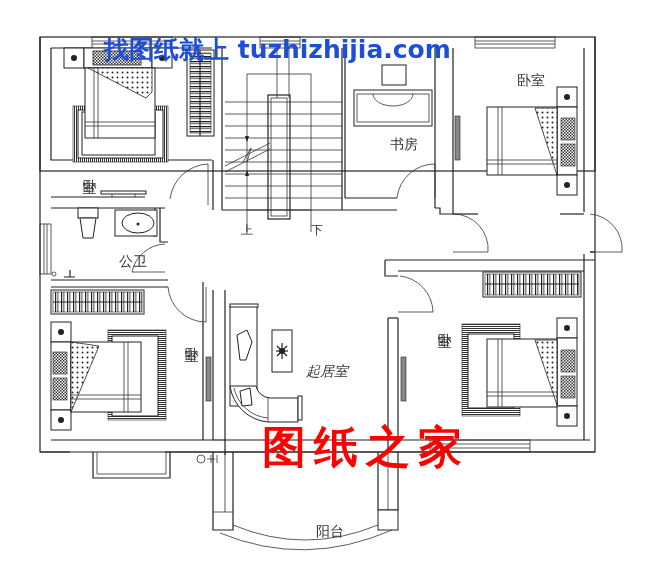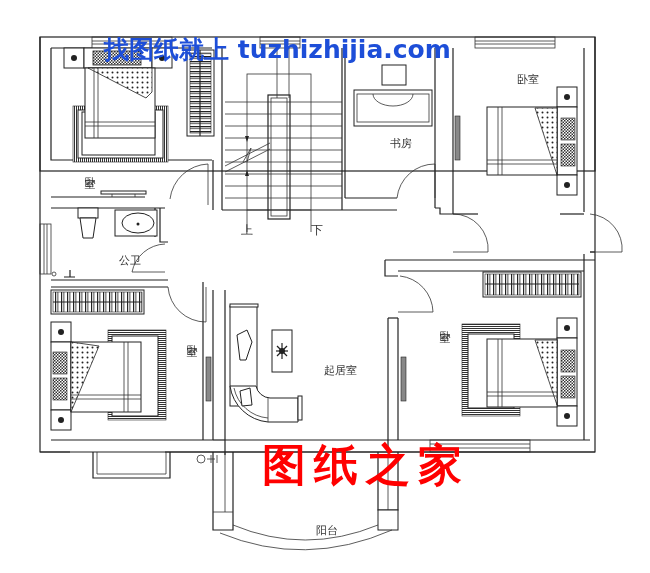--- a/index.html
+++ b/index.html
@@ -2,25 +2,25 @@
 <html><head>
 <meta charset="utf-8">
 <style>
   html, body { margin: 0; padding: 0; background: #ffffff; }
   body { width: 650px; height: 573px; position: relative; overflow: hidden; font-family: "DejaVu Sans", sans-serif; }
   #plan { position: absolute; left: 0; top: 0; width: 650px; height: 573px; }
   .wall { fill: none; stroke: #222; stroke-width: 1.2; }
   .thin { fill: none; stroke: #333; stroke-width: 0.8; }
   .fur { fill: #fff; stroke: #222; stroke-width: 1; }
   .dark { fill: #222; }
-  .label { position: absolute; font-family: "DejaVu Sans", sans-serif; font-size: 11px; color: #333; white-space: nowrap; padding-left: 15px; }
+  .label { position: absolute; font-family: "DejaVu Sans", sans-serif; font-size: 14px; color: #333; white-space: nowrap; padding-left: 15px; }
   .label.v { writing-mode: vertical-rl; letter-spacing: 1px; }
   .stair-mark { position: absolute; font-size: 12px; color: #333; font-family: "DejaVu Sans", sans-serif; }
   .wm-top { position: absolute; left: 104px; top: 33px; font-family: "DejaVu Sans", sans-serif; font-size: 25px; font-weight: bold; color: #1d4ed8; white-space: nowrap; letter-spacing: 0px; }
-  .wm-bottom { position: absolute; left: 262px; top: 418px; font-family: "DejaVu Serif", serif; font-size: 44px; font-weight: bold; color: #ff0000; white-space: nowrap; letter-spacing: 8px; margin-top: 18px; }
+  .wm-bottom { position: absolute; left: 262px; top: 418px; font-family: "DejaVu Serif", serif; font-size: 44px; font-weight: bold; color: #ff0000; white-space: nowrap; letter-spacing: 8px; }
 </style>
 </head>
 <body>
 
 <svg id="plan" viewBox="0 0 650 573" xmlns="http://www.w3.org/2000/svg">
   <defs>
     <pattern id="dots" width="5" height="5" patternUnits="userSpaceOnUse">
       <rect width="5" height="5" fill="#fff"></rect>
       <circle cx="2.5" cy="2.5" r="1" fill="#222"></circle>
     </pattern>
@@ -304,18 +304,18 @@
   </g>
 </svg>
 
 <div class="label v" style="left:66px; top:168px;">卧室</div>
 <div class="label" style="left:104px; top:253px;">公卫</div>
 <div class="stair-mark" style="left:241px; top:222px;">上</div>
 <div class="stair-mark" style="left:311px; top:222px;">下</div>
 <div class="label" style="left:375px; top:136px;">书房</div>
 <div class="label" style="left:502px; top:72px;">卧室</div>
 <div class="label v" style="left:168px; top:336px;">卧室</div>
-<div class="label" style="left:309px; top:363px;">起居室</div>
+<div class="label" style="left:291px; top:363px;font-style:italic;">起居室</div>
 <div class="label v" style="left:421px; top:322px;">卧室</div>
 <div class="label" style="left:301px; top:510px;margin-top:13px;">阳台</div>
 
 <div class="wm-top">找图纸就上 tuzhizhijia.com</div>
 <div class="wm-bottom">图纸之家</div>
 
 </body></html>

